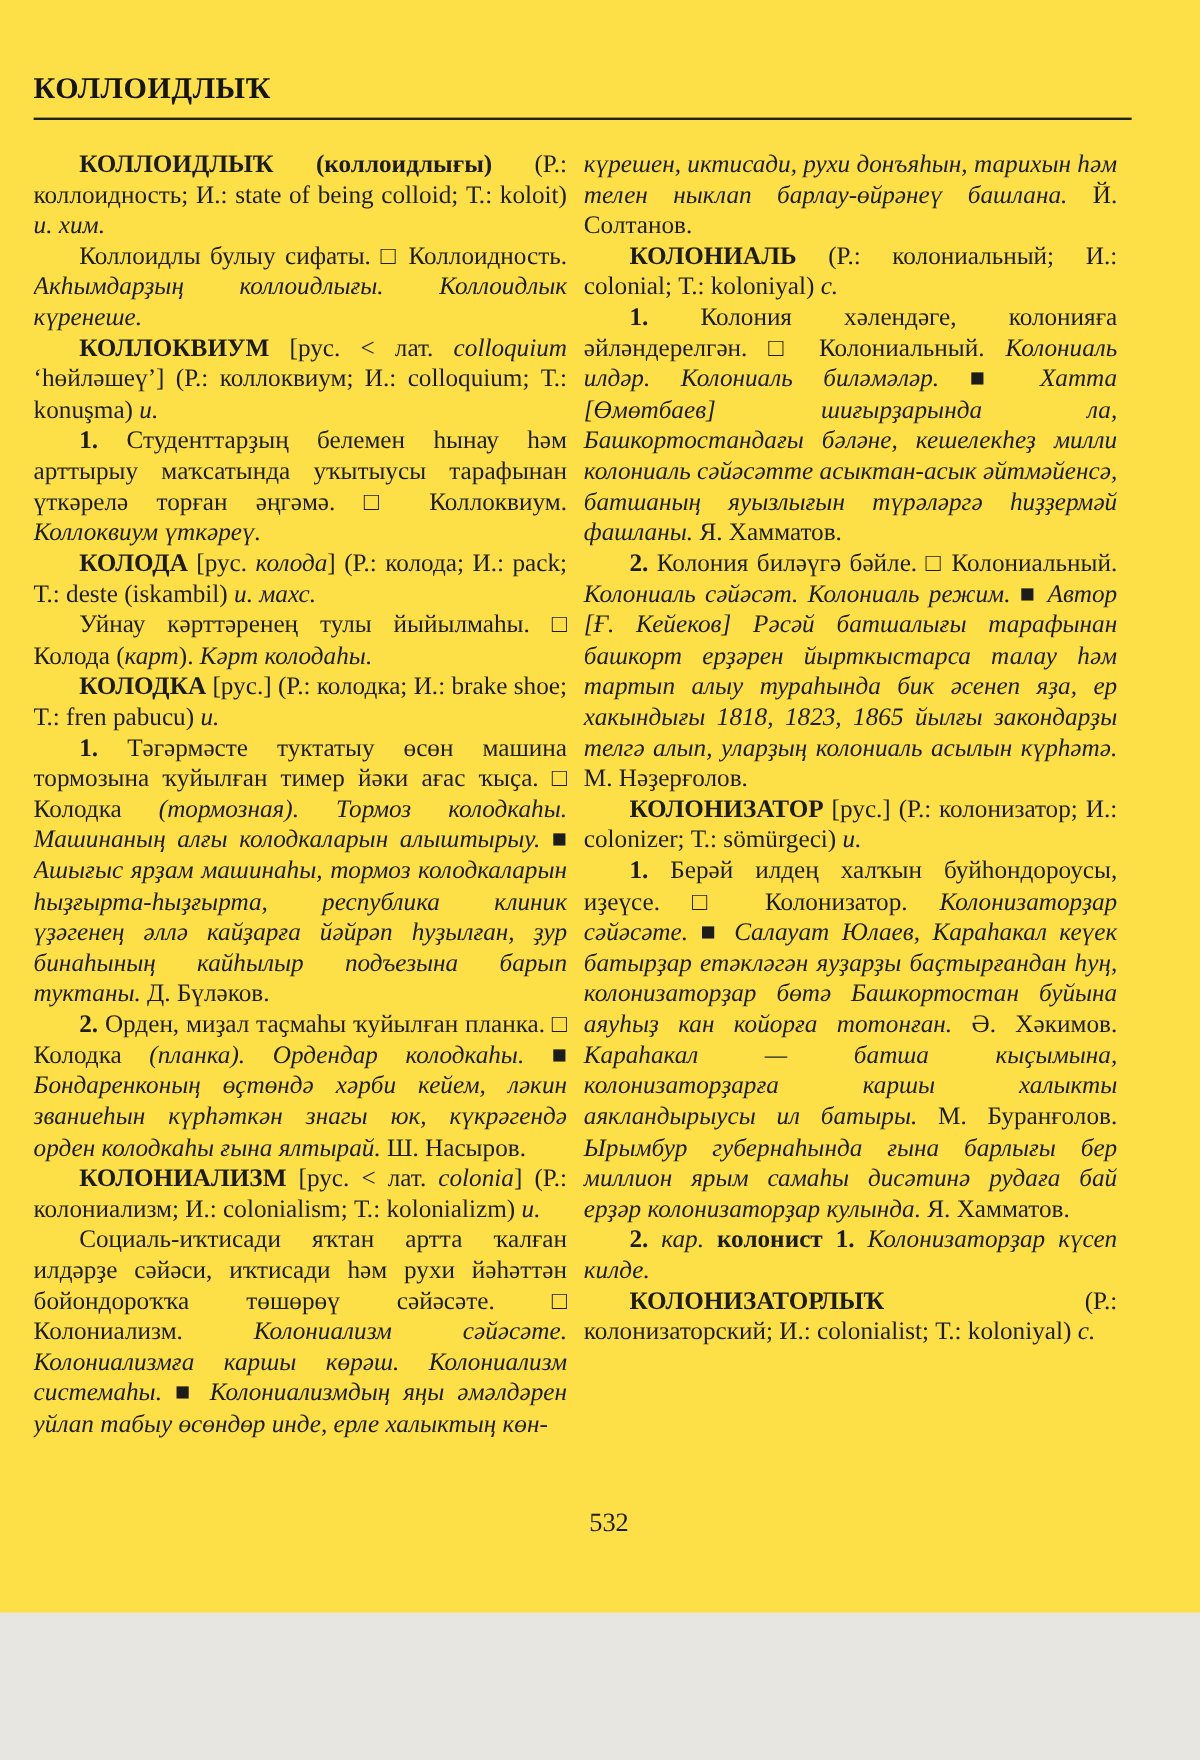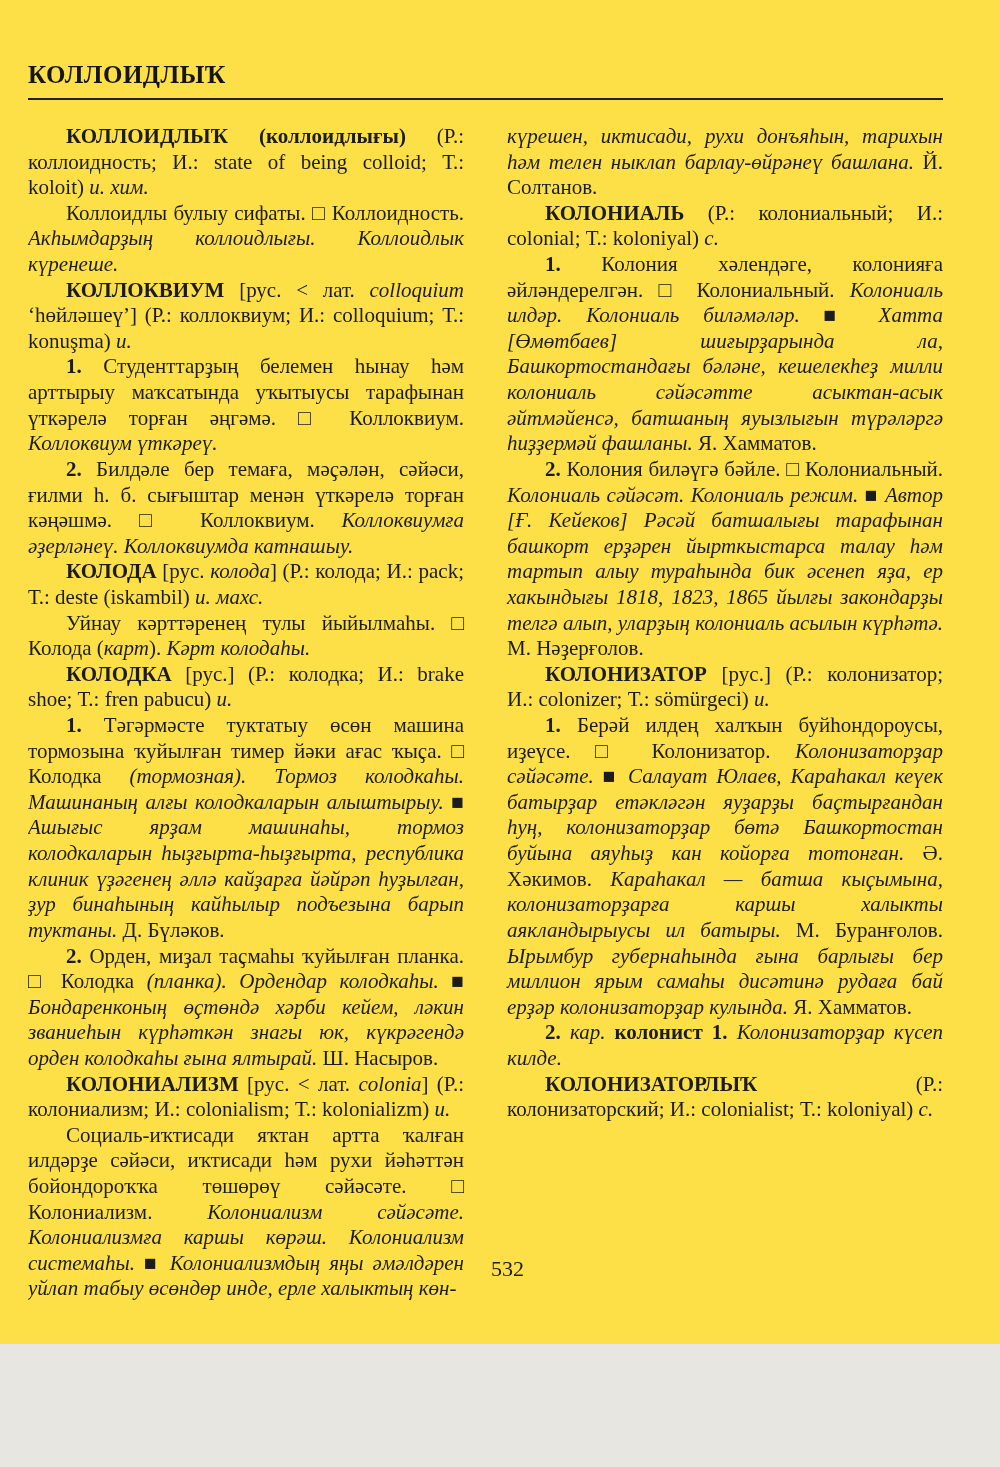--- a/index.html
+++ b/index.html
@@ -26,21 +26,21 @@
     line-height: 1;
     color: #151515;
   }
   .head-rule {
     height: 2px;
     background: #222;
     margin-top: 11px;
   }
   .columns {
     display: flex;
-    gap: 43px;
+    gap: 14px;
     margin-top: 24px;
     height: 1245px;
     overflow: hidden;
   }
   .col {
     width: calc((100% - 26px) / 2);
     text-align: justify;
     font-size: 21px;
     line-height: 1.22;
     color: #1c1c1c;
@@ -67,21 +67,20 @@
 
 <div class="page">
   <div class="running-head">КОЛЛОИДЛЫҠ</div>
   <div class="head-rule"></div>
   <div class="columns">
     <div class="col">
         <p class="para"><span class="run-b">КОЛЛОИДЛЫҠ (коллоидлығы) </span><span class="run-n">(Р.: коллоидность; И.: state of being colloid; Т.: koloit) </span><span class="run-i">и. хим.</span></p>
         <p class="para"><span class="run-n">Коллоидлы булыу сифаты. □ Коллоидность. </span><span class="run-i">Акһымдарҙың коллоидлығы. Коллоидлык күренеше.</span></p>
         <p class="para"><span class="run-b">КОЛЛОКВИУМ </span><span class="run-n">[рус. &lt; лат. </span><span class="run-i">colloquium</span><span class="run-n"> ‘һөйләшеү’] (Р.: коллоквиум; И.: colloquium; Т.: konuşma) </span><span class="run-i">и.</span></p>
         <p class="para"><span class="run-b">1. </span><span class="run-n">Студенттарҙың белемен һынау һәм арттырыу маҡсатында уҡытыусы тарафынан үткәрелә торған әңгәмә. □ Коллоквиум. </span><span class="run-i">Коллоквиум үткәреү.</span></p>
-        <p class="para"><span class="run-b">2. </span><span class="run-n">Билдәле бер темаға, мәҫәлән, сәйәси, ғилми һ. б. сығыштар менән үткәрелә торған кәңәшмә. □ Коллоквиум. </span><span class="run-i">Коллоквиумға әҙерләнеү. Коллоквиумда катнашыу.</span></p>
         <p class="para"><span class="run-b">КОЛОДА </span><span class="run-n">[рус. </span><span class="run-i">колода</span><span class="run-n">] (Р.: колода; И.: pack; Т.: deste (iskambil) </span><span class="run-i">и. махс.</span></p>
         <p class="para"><span class="run-n">Уйнау кәрттәренең тулы йыйылмаһы. □ Колода (</span><span class="run-i">карт</span><span class="run-n">). </span><span class="run-i">Кәрт колодаһы.</span></p>
         <p class="para"><span class="run-b">КОЛОДКА </span><span class="run-n">[рус.] (Р.: колодка; И.: brake shoe; Т.: fren pabucu) </span><span class="run-i">и.</span></p>
         <p class="para"><span class="run-b">1. </span><span class="run-n">Тәгәрмәсте туктатыу өсөн машина тормозына ҡуйылған тимер йәки ағас ҡыҫа. □ Колодка </span><span class="run-i">(тормозная). Тормоз колодкаһы. Машинаның алғы колодкаларын алыштырыу.</span><span class="run-n"> ■ </span><span class="run-i">Ашығыс ярҙам машинаһы, тормоз колодкаларын һыҙғырта-һыҙғырта, республика клиник үҙәгенең әллә кайҙарға йәйрәп һуҙылған, ҙур бинаһының кайһылыр подъезына барып туктаны.</span><span class="run-n"> Д. Бүләков.</span></p>
         <p class="para"><span class="run-b">2. </span><span class="run-n">Орден, миҙал таҫмаһы ҡуйылған планка. □ Колодка </span><span class="run-i">(планка). Ордендар колодкаһы.</span><span class="run-n"> ■ </span><span class="run-i">Бондаренконың өҫтөндә хәрби кейем, ләкин званиеһын күрһәткән знагы юк, күкрәгендә орден колодкаһы ғына ялтырай.</span><span class="run-n"> Ш. Насыров.</span></p>
         <p class="para"><span class="run-b">КОЛОНИАЛИЗМ </span><span class="run-n">[рус. &lt; лат. </span><span class="run-i">colonia</span><span class="run-n">] (Р.: колониализм; И.: colonialism; Т.: kolonializm) </span><span class="run-i">и.</span></p>
         <p class="para"><span class="run-n">Социаль-иҡтисади яҡтан артта ҡалған илдәрҙе сәйәси, иҡтисади һәм рухи йәһәттән бойондороҡҡа төшөрөү сәйәсәте. □ Колониализм. </span><span class="run-i">Колониализм сәйәсәте. Колониализмға каршы көрәш. Колониализм системаһы.</span><span class="run-n"> ■ </span><span class="run-i">Колониализмдың яңы әмәлдәрен уйлап табыу өсөндөр инде, ерле халыктың көн-</span></p>
       </div>
     <div class="col">
         <p class="para noindent"><span class="run-i">күрешен, иктисади, рухи донъяһын, тарихын һәм телен ныклап барлау-өйрәнеү башлана.</span><span class="run-n"> Й. Солтанов.</span></p>

